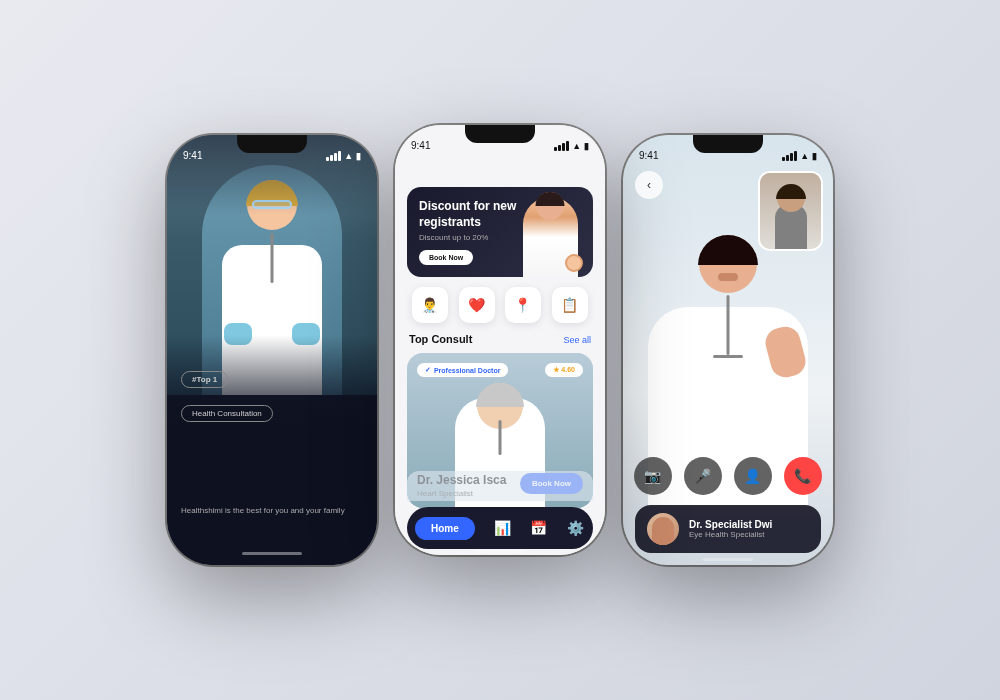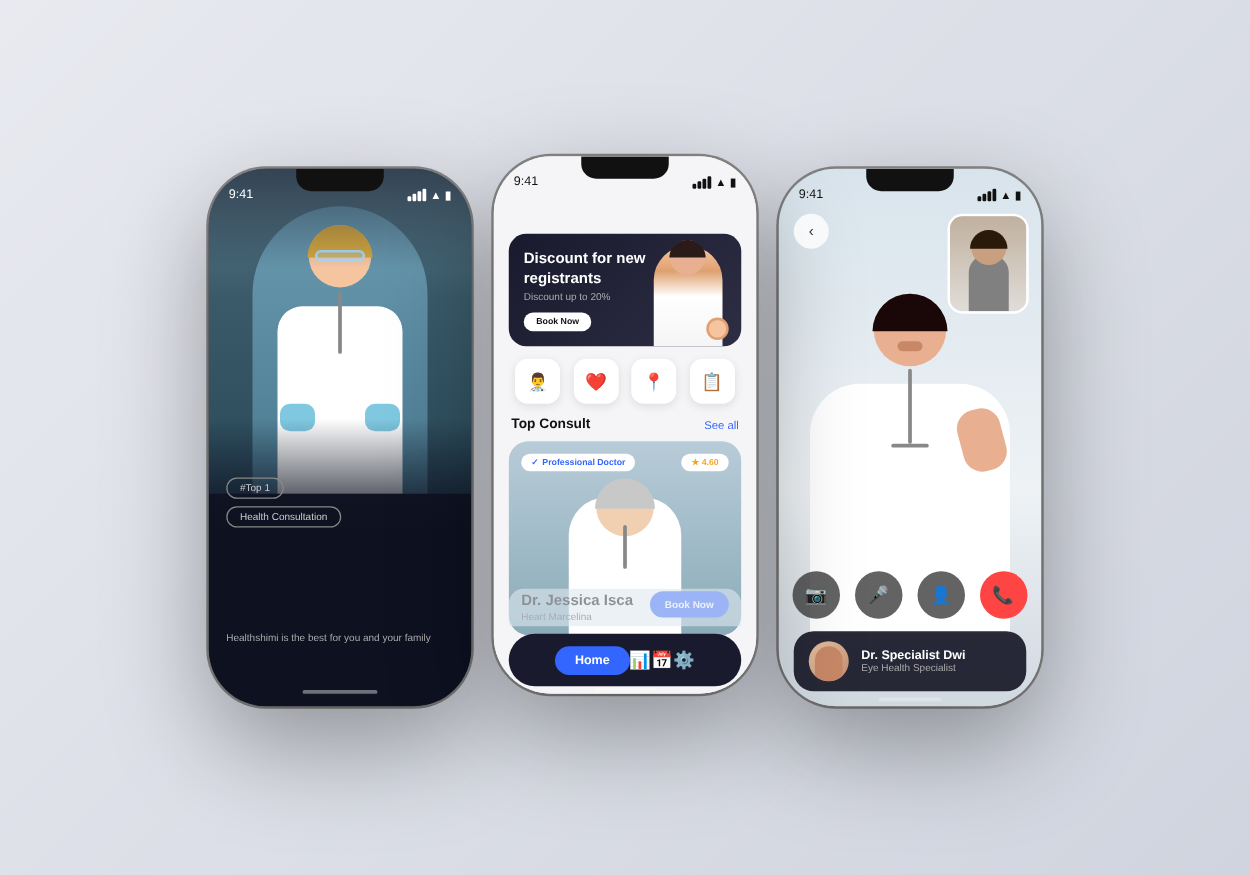--- a/index.html
+++ b/index.html
@@ -104,28 +104,29 @@
     .left-overlay {
       position: absolute;
       bottom: 0;
       left: 0;
       right: 0;
       height: 230px;
       background: linear-gradient(180deg, transparent 0%, #0d1120 40%);
     }
     .badge-top1 {
       position: absolute;
-      top: 247px;
+      top: 236px;
       left: 14px;
       background: transparent;
       border: 1.5px solid #888;
       border-radius: 20px;
       padding: 3px 10px;
       font-size: 8px;
       color: #ccc;
+      font-weight: bold;
     }
     .badge-health {
       position: absolute;
       top: 270px;
       left: 14px;
       background: transparent;
       border: 1.5px solid #888;
       border-radius: 20px;
       padding: 3px 10px;
       font-size: 8px;
@@ -323,21 +324,21 @@
     .center-nav {
       position: absolute;
       bottom: 6px;
       left: 12px;
       right: 12px;
       height: 42px;
       background: #1a1a2e;
       border-radius: 22px;
       display: flex;
       align-items: center;
-      justify-content: center;
+      justify-content: space-between;
       padding: 13px 8px;
     }
     .nav-item {
       display: flex;
       align-items: center;
       justify-content: center;
       font-size: 14px;
       color: #888;
     }
     .nav-item.active {
@@ -560,21 +561,21 @@
             <div style="position:absolute;top:42px;left:50%;transform:translateX(-50%);width:3px;height:35px;background:#888;border-radius:2px;"></div>
           </div>
         </div>
         <div class="doctor-card-badge">
           <span style="color:#3366ff">✓</span>
           <span>Professional Doctor</span>
         </div>
         <div class="doctor-card-rating">★ 4.60</div>
         <div class="doctor-card-info">
           <div class="doctor-card-name">Dr. Jessica Isca</div>
-          <div class="doctor-card-spec">Heart Marcelina</div>
+          <div class="doctor-card-spec">Heart Specialist</div>
         </div>
         <div class="book-now-btn">Book Now</div>
       </div>
 
       <div style="position:absolute;bottom:54px;left:12px;right:12px;height:30px;background:#e0e8f0;border-radius:12px 12px 0 0;opacity:0.6;"></div>
 
       <div class="center-nav">
         <div class="nav-item active">
           <span>Home</span>
         </div>

